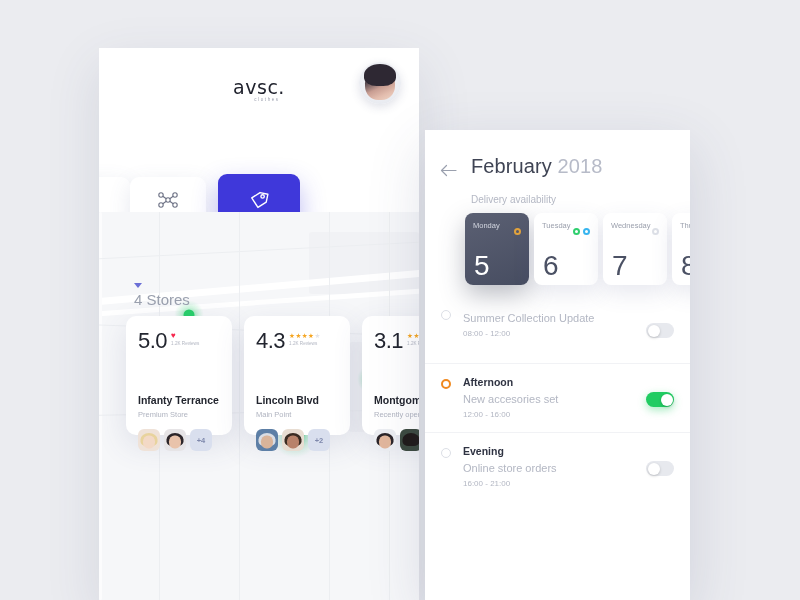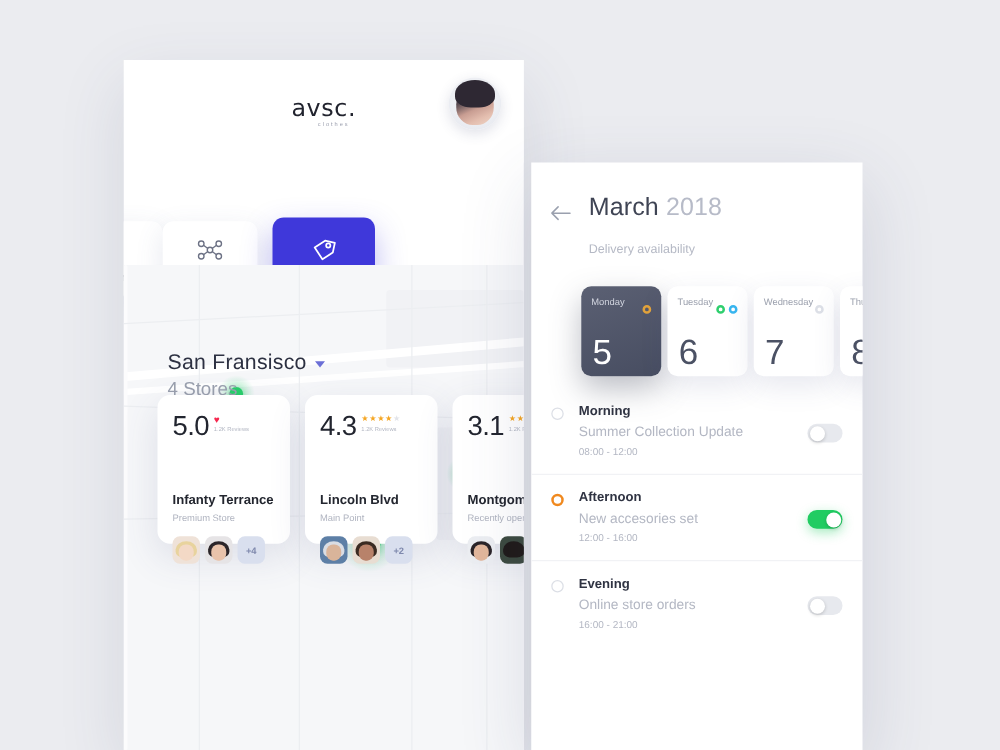--- a/index.html
+++ b/index.html
@@ -168,21 +168,21 @@
     position:absolute; left:15px; top:32px;
     width:17px; height:17px; color:#9aa0ae;
     display:flex; align-items:center; justify-content:center;
   }
   .sp-title {
     margin-left: 26px; font-size: 20px; color:#3f4454; letter-spacing:.1px;
   }
   .sp-title .yr { color:#b7bbc8; }
   .sp-sub { margin-left: 26px; font-size: 10px; color:#b5b9c5; margin-top: 16px; }
 
-  .days { position: relative; margin-top: 24px; height: 74px; }
+  .days { position: relative; margin-top: 8px; height: 74px; }
   .day-card {
     position:absolute; top:0; width:64px; height:72px;
     background:#fff; border-radius:8px;
     box-shadow: 0 8px 22px rgba(70,80,130,.13);
     padding: 8px 8px 0 8px;
   }
   .day-card .dname { font-size: 7.5px; color:#9ba0ad; }
   .day-card .dnum {
     position:absolute; left:9px; bottom:5px;
     font-size: 28px; color:#4b5164; line-height:1;
@@ -324,21 +324,20 @@
         <div class="dot" style="width:11px;height:11px;"></div>
       </div>
       <div class="marker" style="left:172px;top:198px;width:48px;height:48px;">
         <div class="glow" style="width:48px;height:48px;"></div>
         <div class="dot" style="width:19px;height:19px;"></div>
       </div>
     </div>
 
     <div class="city-block" style="left:35px;top:232px;">
       <div class="city-name">
-        <span>San Fransisco</span>
         <span class="chev-down"></span>
       </div>
       <div class="city-sub">4 Stores</div>
     </div>
 
     <div class="store-row" style="left:27px;top:268px;">
 
       <div class="store-card">
         <div class="rating-row">
           <div class="rating-num">5.0</div>
@@ -413,21 +412,21 @@
 
   <div class="side-panel">
 
     <div class="sp-head">
       <div class="back-arrow">
         <svg width="17" height="13" viewBox="0 0 17 13" fill="none" stroke="#9aa0ae" stroke-width="1.2" stroke-linecap="round" stroke-linejoin="round">
           <path d="M16 6.5H1.5M6.5 1.5 1.5 6.5l5 5"></path>
         </svg>
       </div>
       <div class="sp-title">
-        <span>March</span>
+        <span>February</span>
         <span class="yr">2018</span>
       </div>
       <div class="sp-sub">Delivery availability</div>
     </div>
 
     <div class="days">
 
       <div class="day-card day-sel" style="left:40px;">
         <div class="dname">Monday</div>
         <div class="ddots">
@@ -457,21 +456,20 @@
         <div class="dname">Thursday</div>
         <div class="dnum">8</div>
       </div>
     </div>
 
 
     <div class="sched">
 
       <div class="sched-row">
         <span class="radio"></span>
-        <div class="s-title">Morning</div>
         <div class="s-desc">Summer Collection Update</div>
         <div class="s-time">08:00 - 12:00</div>
         <div class="toggle">
             <div class="knob"></div>
           </div>
       </div>
 
       <div class="sched-row">
         <span class="radio on"></span>
         <div class="s-title">Afternoon</div>

